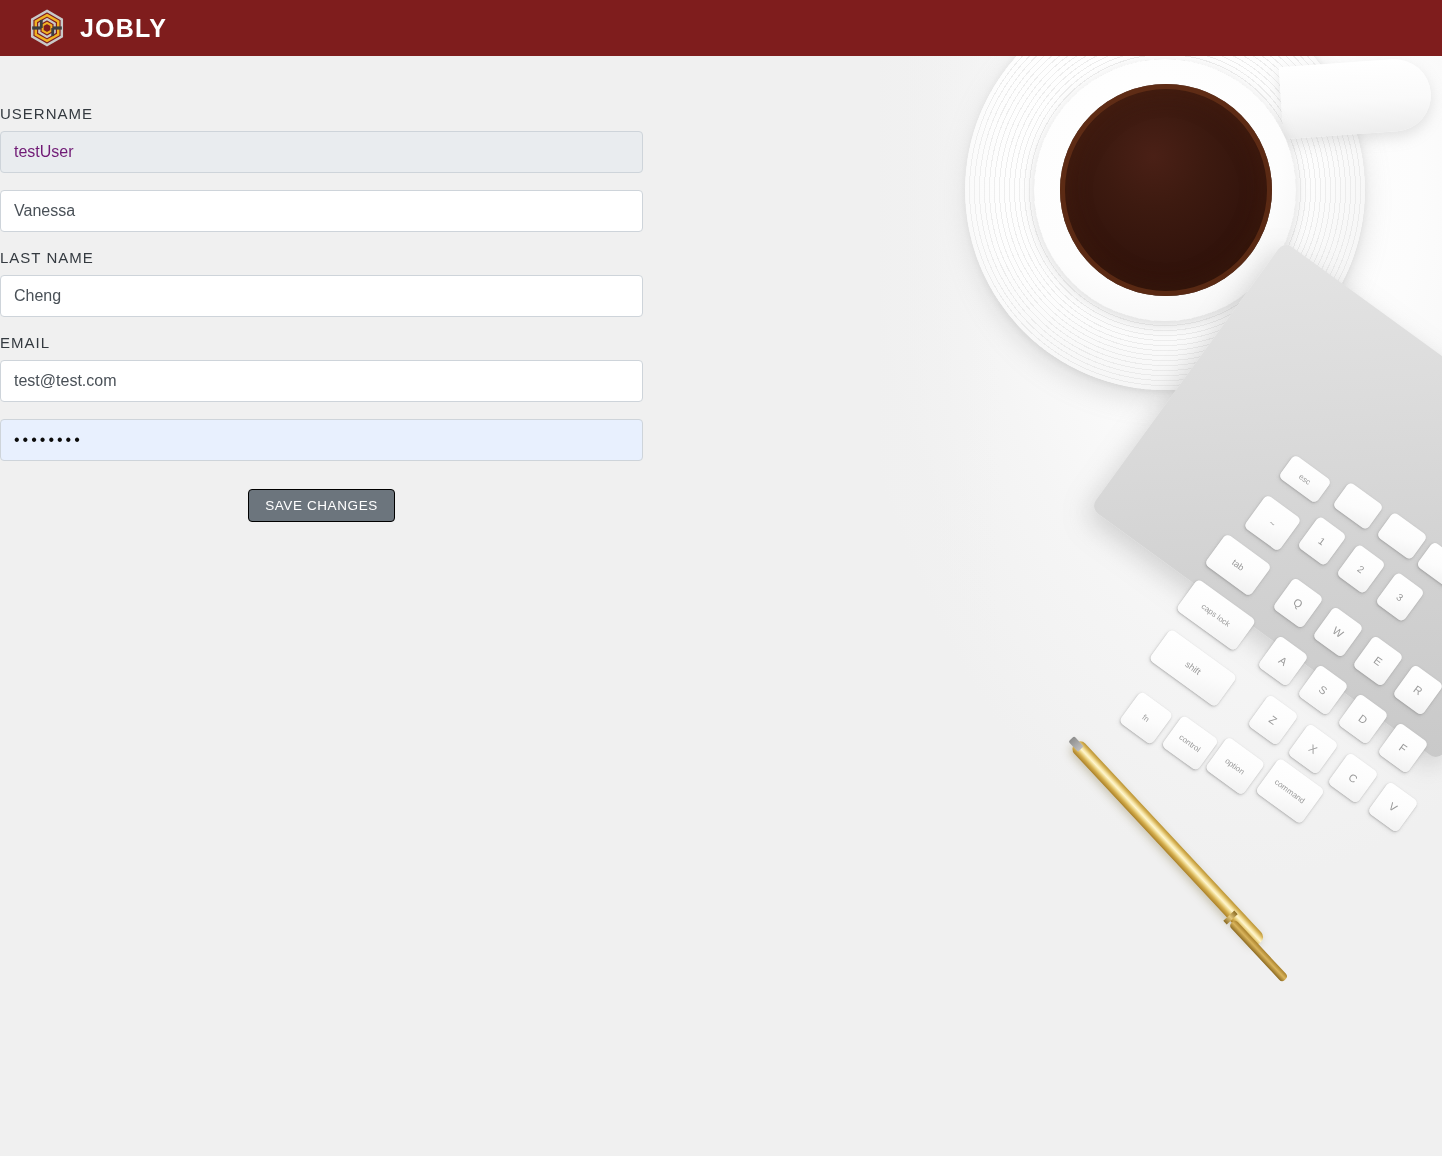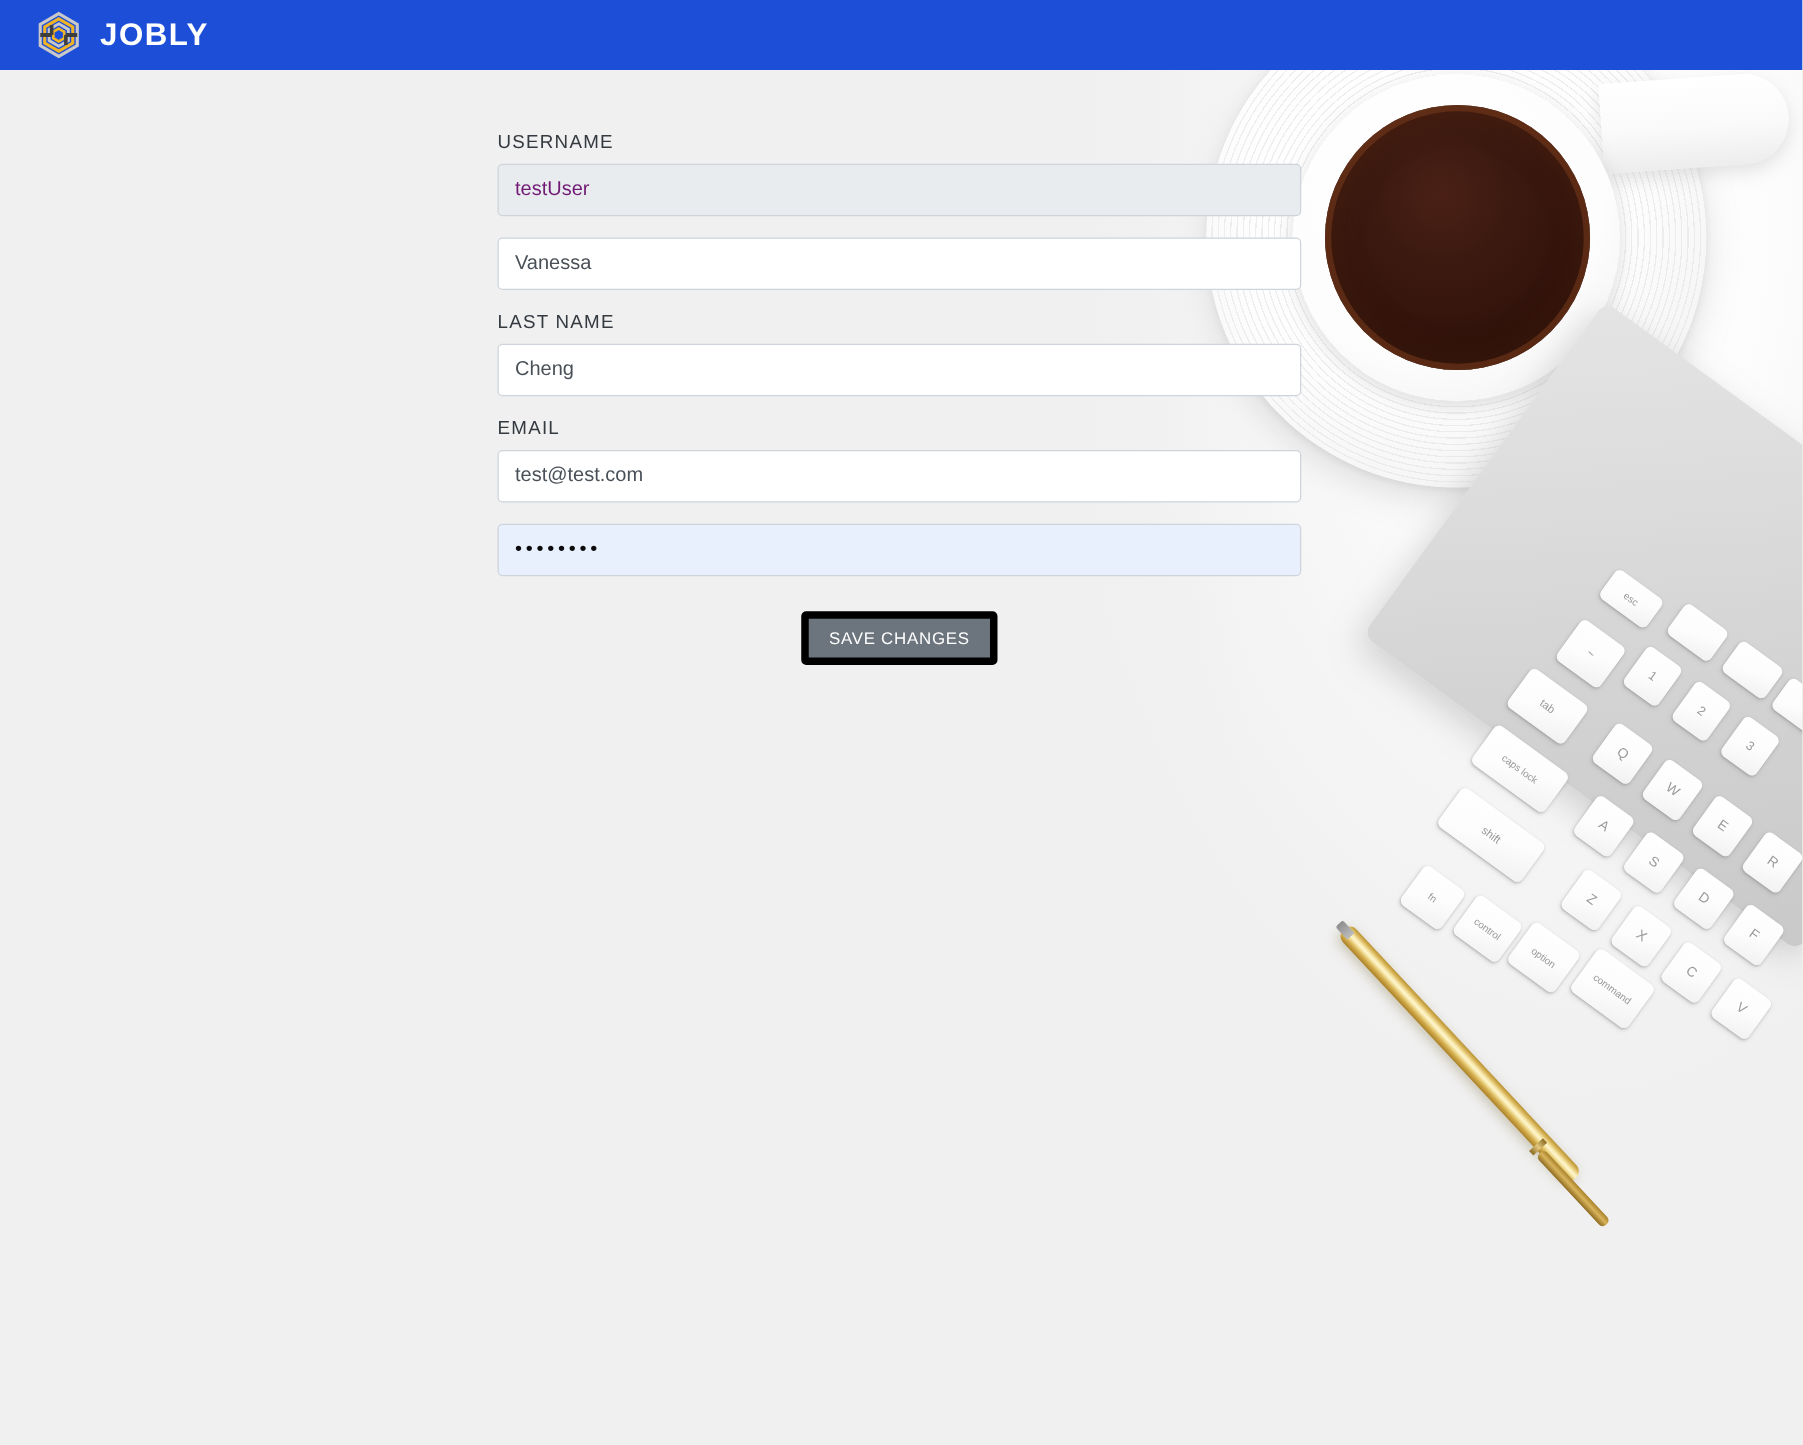--- a/index.html
+++ b/index.html
@@ -169,21 +169,21 @@
     left: 1358px; top: 310px;
     width: 62px; height: 30px;
   }
 
   
   .navbar {
     position: absolute;
     top: 0; left: 0;
     width: 1442px;
     height: 56px;
-    background: #1d4ed8;
+    background: #7f1d1d;
     display: flex;
     align-items: center;
     z-index: 10;
   }
   .brand {
     display: flex;
     align-items: center;
     margin-left: 28px;
     gap: 14px;
     text-decoration: none;
@@ -216,21 +216,20 @@
   
   .form-wrap {
     position: absolute;
     top: 56px;
     left: 0;
     width: 1442px;
     z-index: 5;
   }
   .profile-form {
     width: 643px;
-    margin-left: 398px;
     padding-top: 49px;
   }
   .form-group { margin-bottom: 17px; }
   .form-label {
     display: block;
     color: #343a40;
     font-size: 15px;
     letter-spacing: 1.0px;
     margin-bottom: 9px;
     font-family: "Liberation Sans", sans-serif;
@@ -263,21 +262,21 @@
     display: flex;
     align-items: center;
     height: 100%;
   }
   .btn-row {
     text-align: center;
     margin-top: 28px;
   }
   .btn-save {
     background: #6c757d;
-    border: 6px solid #000000;
+    border: 1px solid #000000;
     color: #ffffff;
     font-size: 13.5px;
     letter-spacing: 0.6px;
     padding: 8px 16px;
     border-radius: 4px;
     cursor: pointer;
     font-family: "Liberation Sans", sans-serif;
   }
 </style>
 </head>

